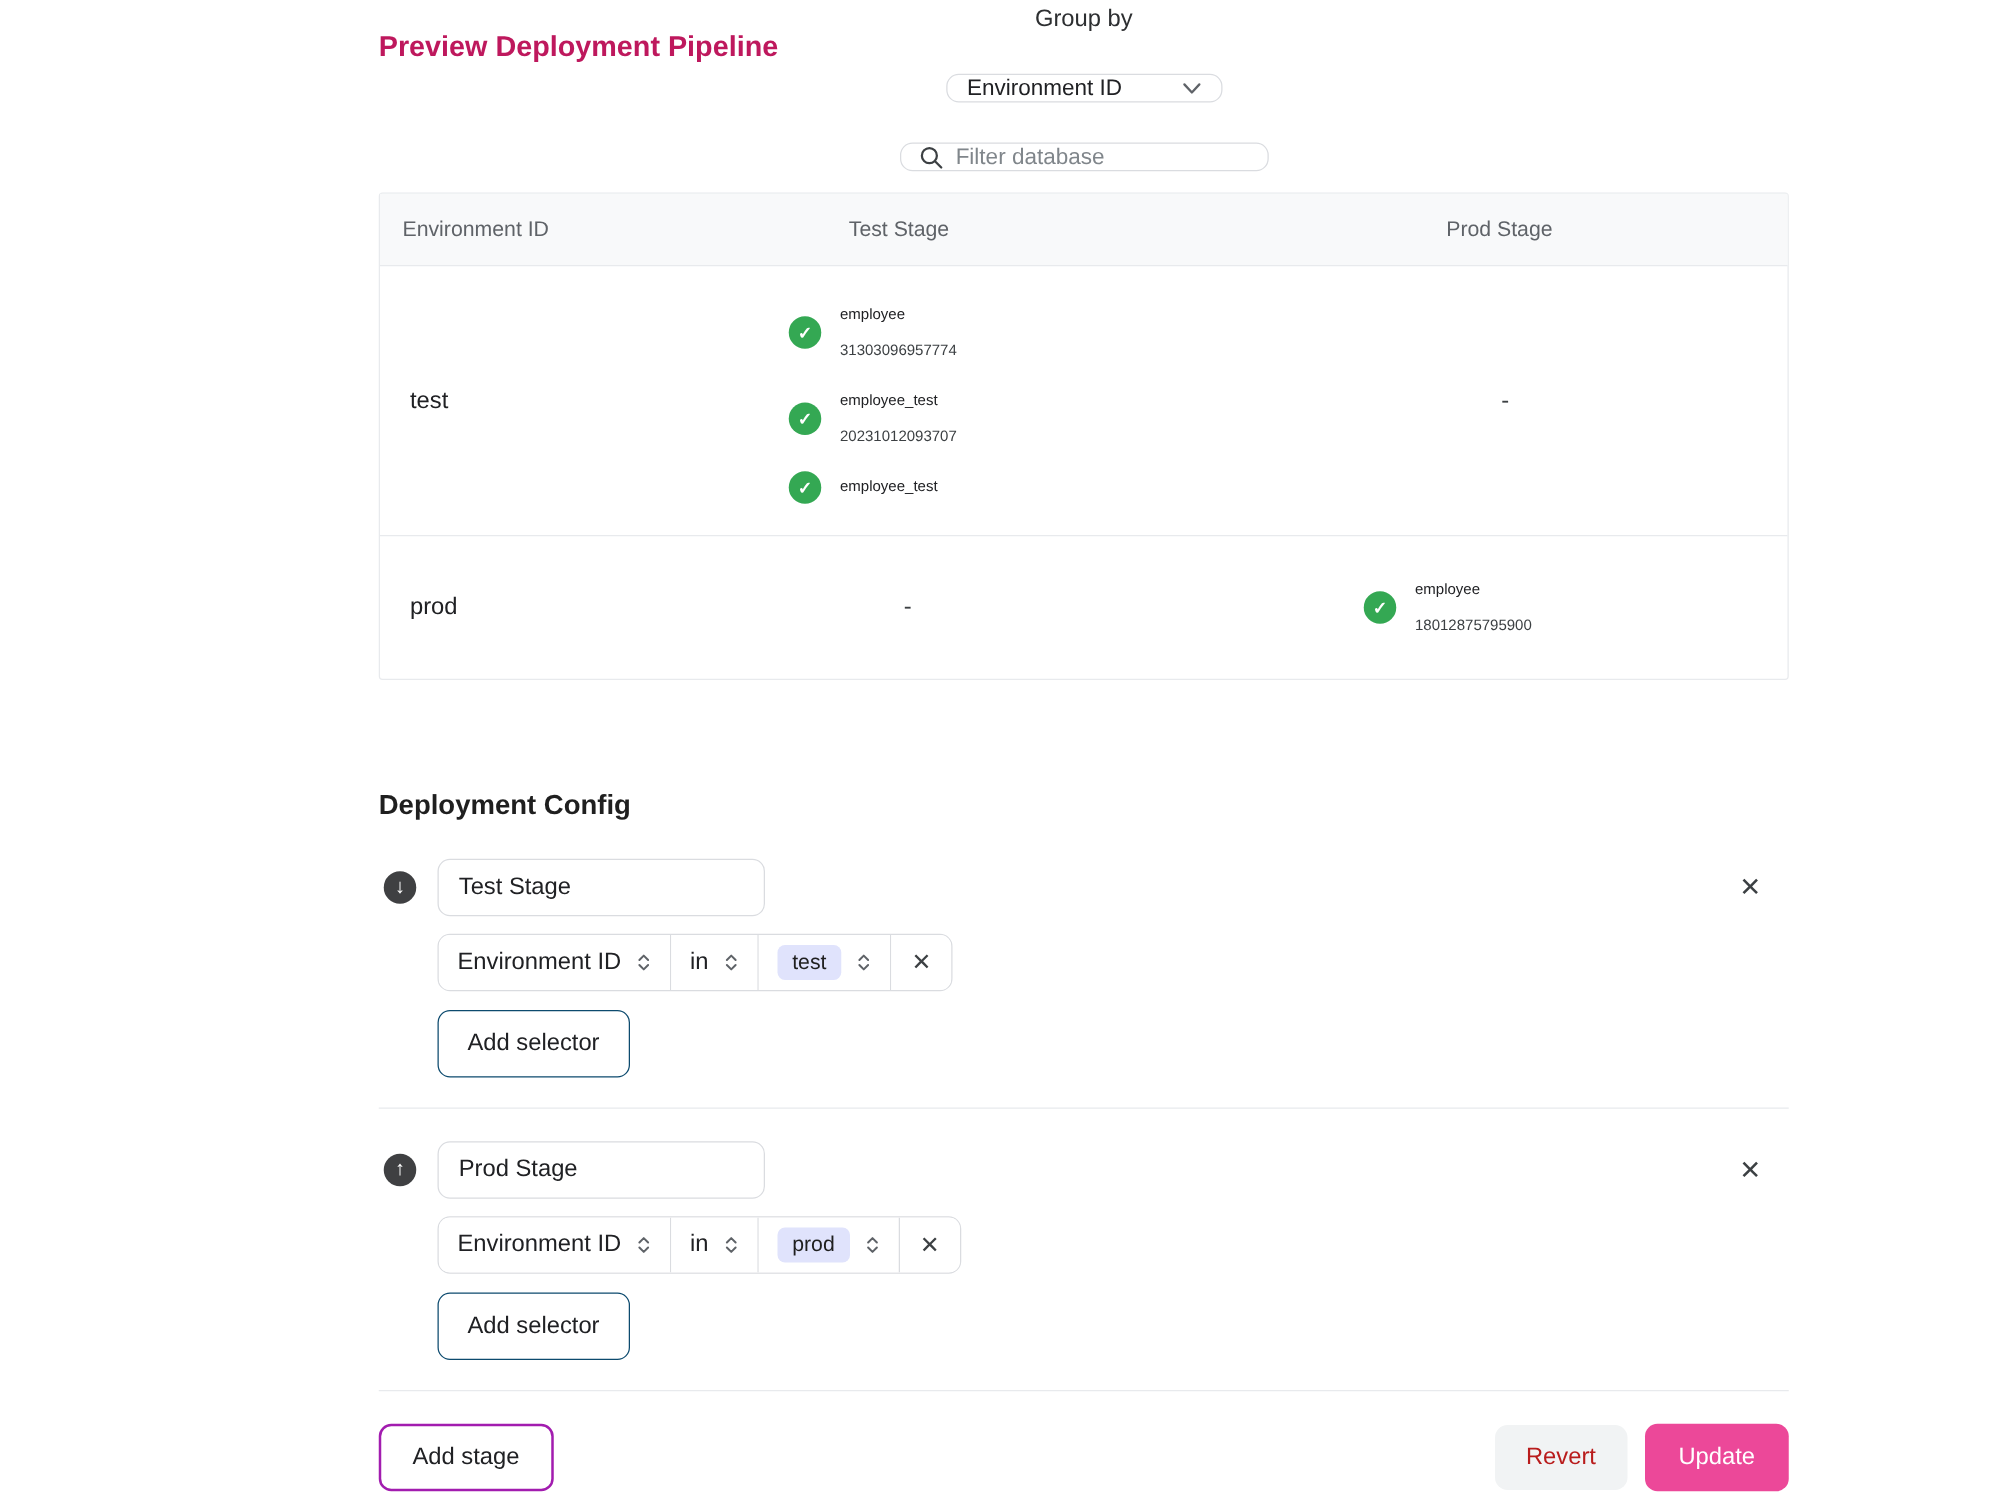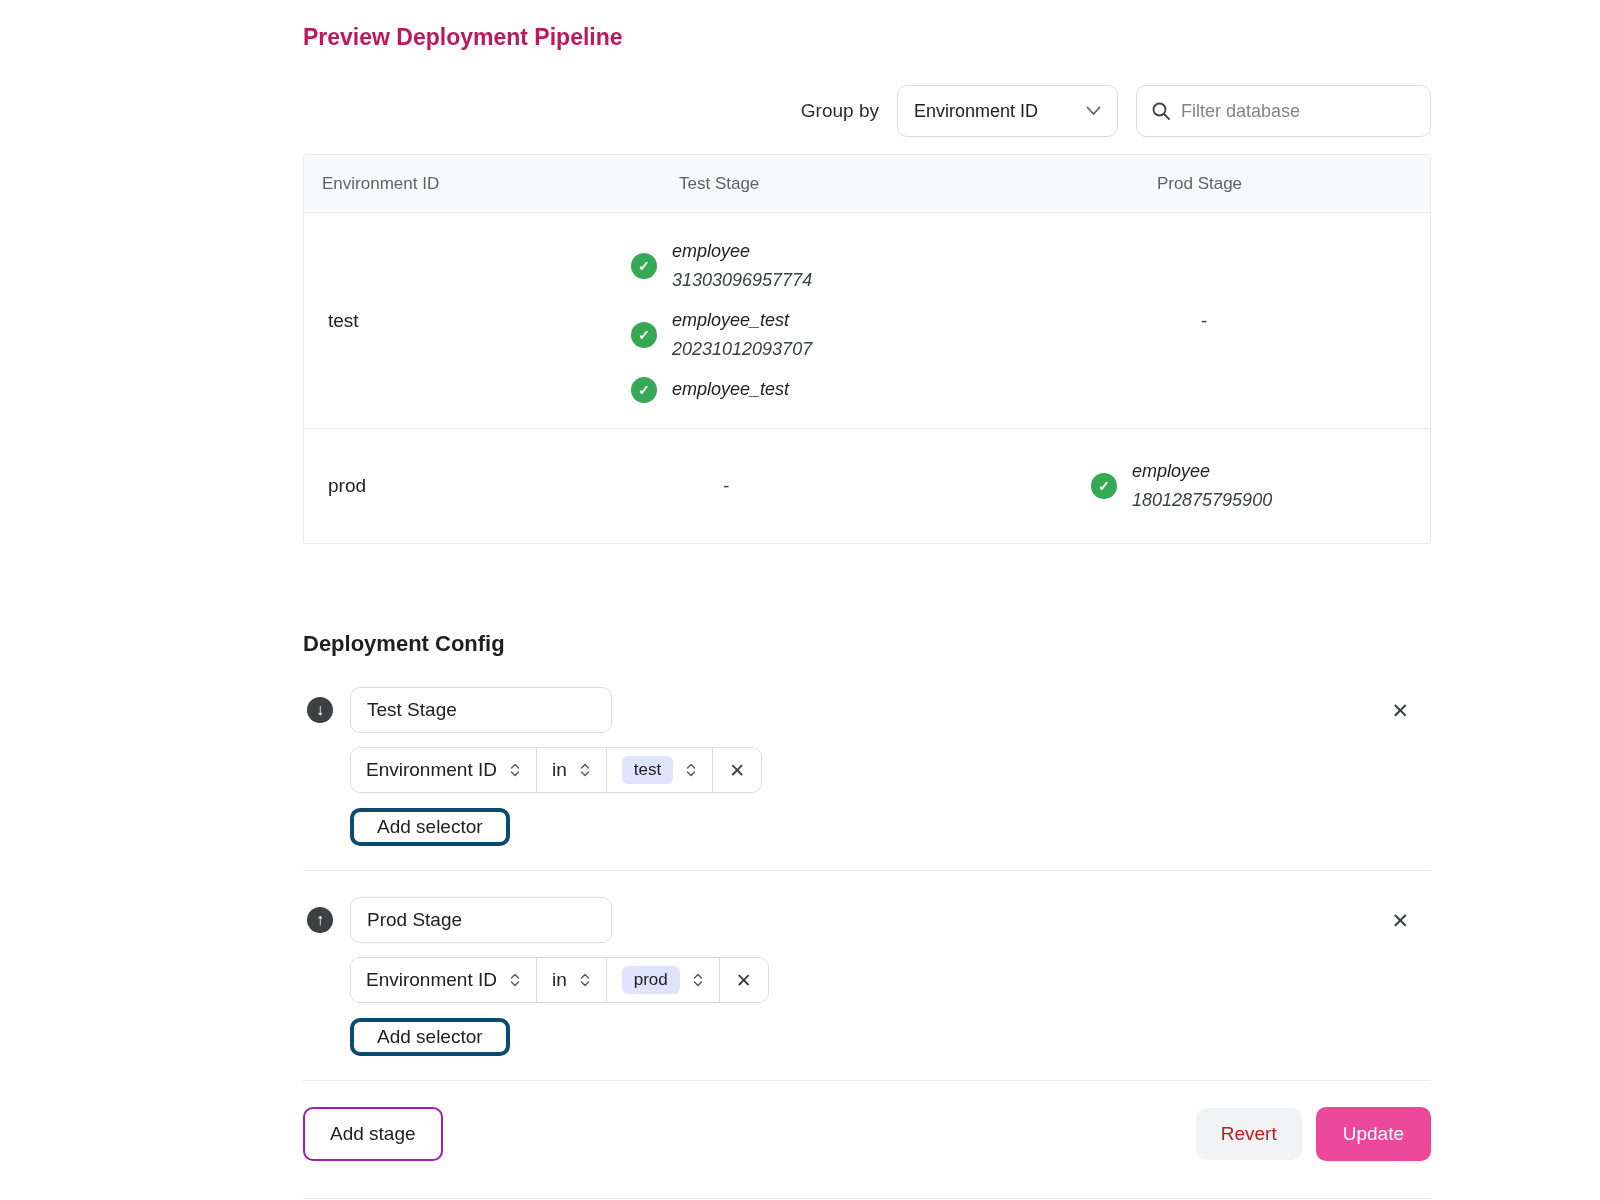--- a/index.html
+++ b/index.html
@@ -22,22 +22,23 @@
     font-size: 23px;
     font-weight: 700;
     color: #be185d;
   }
   
   .toolbar {
     margin-top: 34px;
     display: flex;
     align-items: center;
     justify-content: flex-end;
-    gap: 18px;
+    gap: 32px;
     height: 52px;
+    flex-direction: column;
   }
   .groupby-label {
     font-size: 19px;
     color: #2d2f31;
     font-weight: 500;
   }
   .select {
     width: 221px;
     height: 52px;
     border: 1px solid #dadce0;
@@ -100,21 +101,21 @@
     align-items: center;
   }
   .items-cell { padding: 24px 0; }
   .pipe-item {
     display: flex;
     align-items: center;
     gap: 15px;
     margin-bottom: 11px;
   }
   .pipe-item:last-child { margin-bottom: 0; }
-  .pipe-item .lines { line-height: 29px; font-size: 18px; font-style: italic; }
+  .pipe-item .lines { line-height: 29px; font-size: 12px; }
   .pipe-item .ver { color: #3c4043; }
   .check {
     width: 26px; height: 26px;
     min-width: 26px;
     border-radius: 50%;
     background: #34a853;
     color: #fff;
     display: inline-flex;
     align-items: center;
     justify-content: center;
@@ -211,23 +212,23 @@
   .seg-close {
     border-right: none;
     padding: 0 16px;
     font-size: 19px;
     color: #3c4043;
   }
   .add-selector {
     display: block;
     margin-left: 47px;
     margin-top: 15px;
-    height: 38px;
+    height: 54px;
     padding: 0 23px;
-    border: 4px solid #0c4a6e;
+    border: 1px solid #0c4a6e;
     border-radius: 10px;
     background: #fff;
     font-size: 19px;
     font-family: "Liberation Sans", sans-serif;
     color: #202124;
     cursor: pointer;
   }
   .divider {
     border: none;
     border-top: 1px solid #e8eaed;

